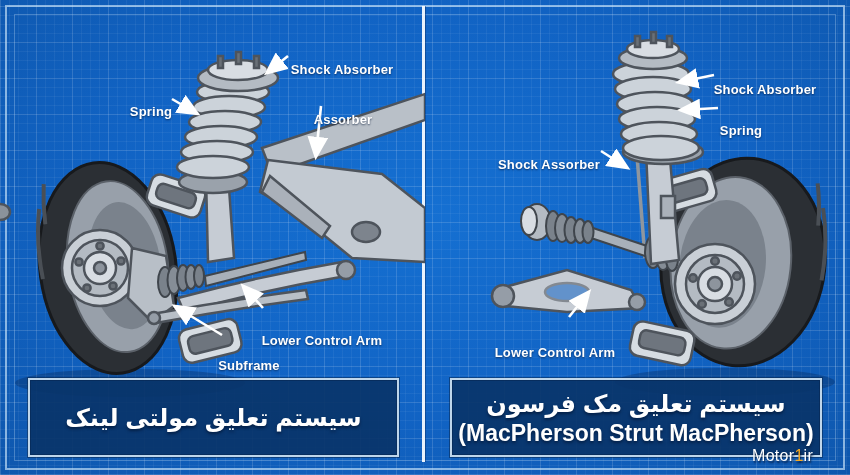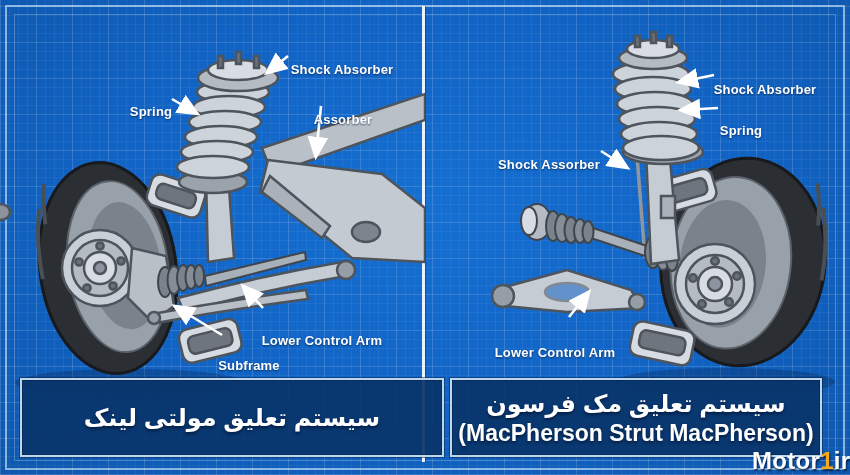--- a/index.html
+++ b/index.html
@@ -28,21 +28,21 @@
     position:absolute;top:378px;height:79px;box-sizing:border-box;
     background:rgba(9,52,105,0.92);
     border:2px solid rgba(211,232,248,0.9);
     box-shadow:0 0 0 1px rgba(6,34,70,0.5), inset 0 0 0 1px rgba(6,34,70,0.45);
     display:flex;flex-direction:column;align-items:center;justify-content:center;gap:1px;
     color:#fff;text-align:center;
   }
   .caption-box .fa{font-size:24px;font-weight:bold;direction:rtl;line-height:1.25;text-shadow:0 2px 3px rgba(0,15,40,0.6);}
   .caption-box .en{font-size:23px;font-weight:bold;line-height:1.15;text-shadow:0 2px 3px rgba(0,15,40,0.6);}
   .watermark{
-    position:absolute;left:752px;top:447px;font-size:24px;font-weight:bold;
+    position:absolute;left:752px;top:447px;font-size:16px;font-weight:normal;
     color:#fff;letter-spacing:0.3px;font-style:normal;
     text-shadow:1px 2px 2px rgba(3,25,60,0.9);
   }
   .watermark .num{color:#f9a91e;}
 </style>
 </head>
 <body>
 
 <div class="stage">
 
@@ -234,21 +234,21 @@
   <div class="part-label" style="left:151px;top:88px">Spring</div>
   <div class="part-label" style="left:343px;top:96px">Assorber</div>
   <div class="part-label" style="left:322px;top:317px">Lower Control Arm</div>
   <div class="part-label" style="left:249px;top:342px">Subframe</div>
 
   <div class="part-label" style="left:765px;top:66px">Shock Absorber</div>
   <div class="part-label" style="left:741px;top:107px">Spring</div>
   <div class="part-label" style="left:549px;top:141px">Shock Assorber</div>
   <div class="part-label" style="left:555px;top:329px">Lower Control Arm</div>
 
-  <div class="caption-box" style="left:20px;width:424px">
+  <div class="caption-box" style="left:28px;width:371px">
     <div class="fa" dir="rtl">سیستم تعلیق مولتی لینک</div>
   </div>
   <div class="caption-box" style="left:450px;width:372px">
     <div class="fa" dir="rtl">سیستم تعلیق مک فرسون</div>
     <div class="en">(MacPherson Strut MacPherson)</div>
   </div>
 
   <div class="watermark">
     <span>Motor</span><span class="num">1</span><span>ir</span>
   </div>

